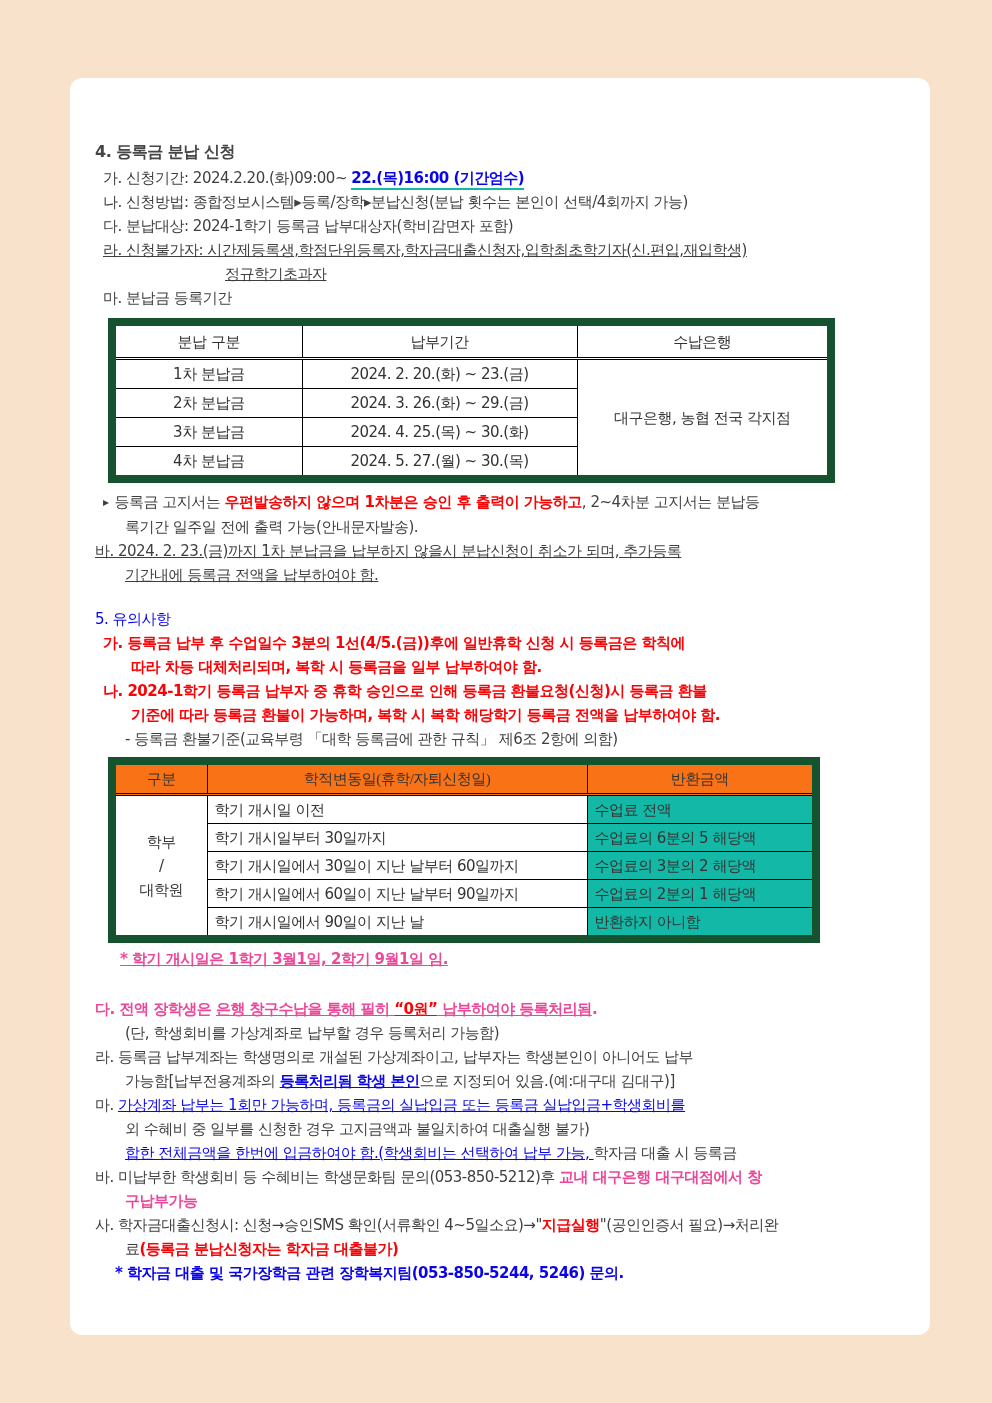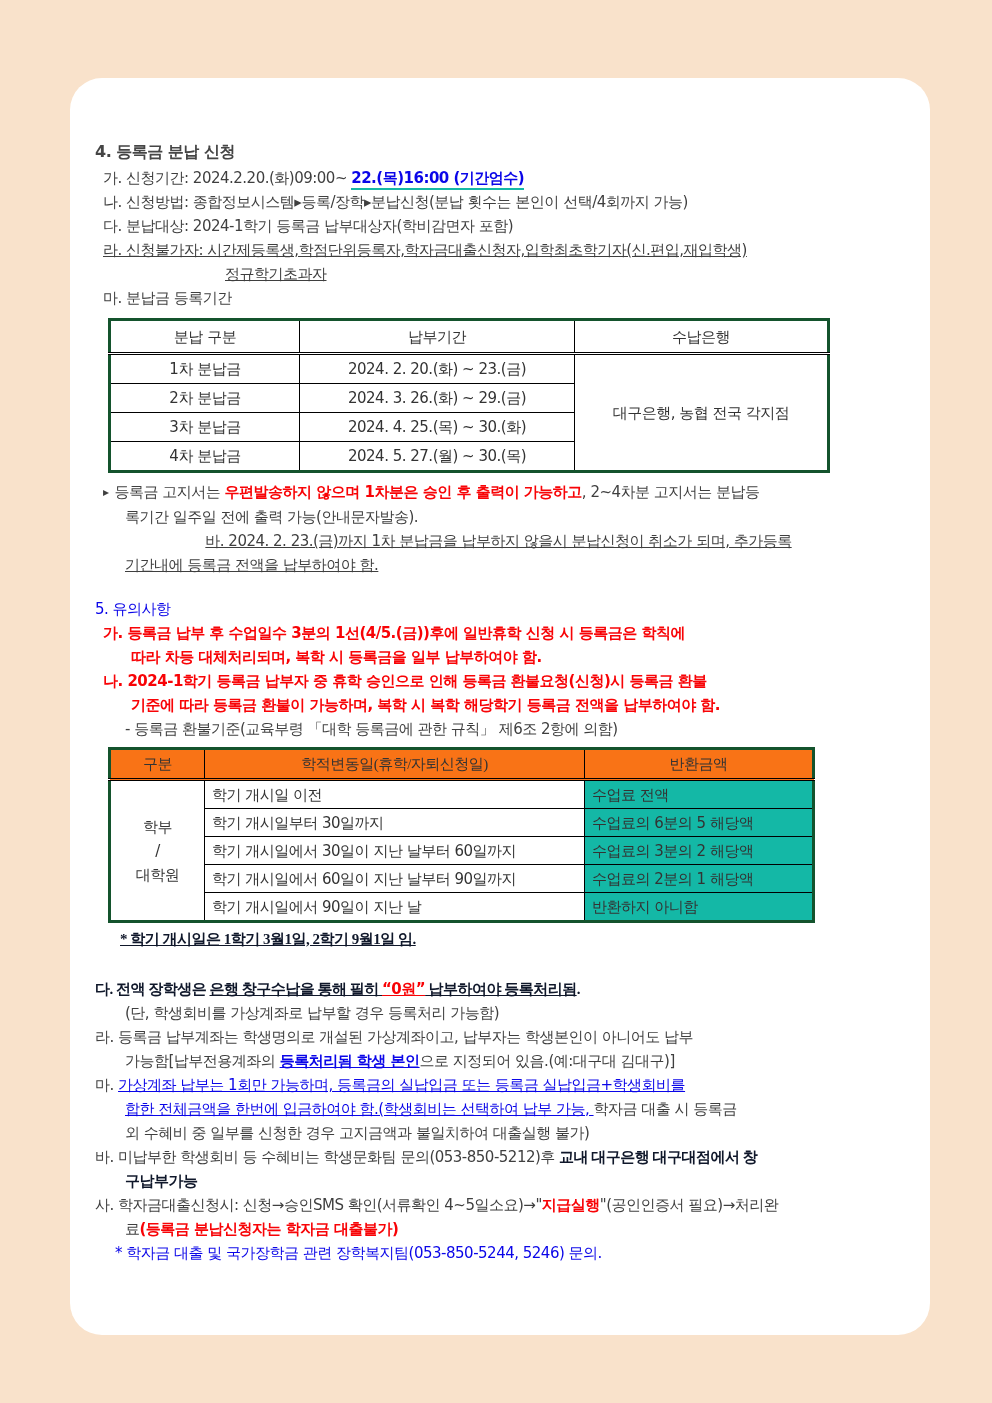--- a/index.html
+++ b/index.html
@@ -5,53 +5,53 @@
   html,body{margin:0;padding:0;}
   body{
     width:992px;height:1403px;
     background:#f9e2cb;
     font-family:"DejaVu Sans","Liberation Sans",sans-serif;
     position:relative;
   }
   .card{
     position:absolute;left:70px;top:78px;
     width:860px;height:1257px;
-    background:#ffffff;border-radius:32px;
+    background:#ffffff;border-radius:12px;
     box-sizing:border-box;
     padding:62px 28px 0 25px;
     color:#3f3f3f;
     font-size:15px;line-height:24px;
     letter-spacing:-0.5px;
     overflow:hidden;
   }
   .line{white-space:nowrap;}
   .b{font-weight:bold;}
   .u{text-decoration:underline;}
   .blue{color:#0a05e8;}
   .red{color:#f80306;}
-  .black{color:#0f172a;font-family:Liberation Serif, serif;}
+  .black{color:#ec4899;}
   .title{font-weight:bold;font-size:16px;color:#454545;margin-bottom:2px;}
   .ind1{margin-left:8px;}
   .ind2{margin-left:36px;}
   .ind2b{margin-left:30px;}
   .ind-center{margin-left:130px;}
-  .ba-hang{margin-left:0px;text-align:center;}
+  .ba-hang{margin-left:0px;}
   .em-deadline{
     color:#0a05e8;font-weight:bold;
     border-bottom:2px solid #14b8a6;padding-bottom:1px;
   }
   table{
     border-collapse:collapse;
     margin-left:13px;
     font-size:15px;
     color:#333333;
     table-layout:fixed;
   }
   table,th,td{border:1px solid #000;}
-  .tbl{border:3px solid #14532d;}
+  .tbl{border:8px solid #14532d;}
   th{font-weight:normal;}
   .tbl1{width:719px;margin-top:8px;margin-bottom:7px;}
   .tbl1 th{height:29px;border-bottom:3px double #000;}
   .tbl1 td{height:26px;text-align:center;}
   .tbl2{width:704px;margin-top:6px;margin-bottom:4px;}
   .tbl2 th{height:26px;background:#f97316;border-bottom:3px double #000;font-family:Liberation Serif, serif;}
   .tbl2 td{height:25px;}
   .tbl2 .c1{text-align:center;}
   .tbl2 .c2{text-align:left;padding-left:7px;}
   .tbl2 .c3{text-align:left;padding-left:7px;background:#14b8a6;}
@@ -178,31 +178,31 @@
   <div class="line ind2b">(단, 학생회비를 가상계좌로 납부할 경우 등록처리 가능함)</div>
 
   <div class="line">라. 등록금 납부계좌는 학생명의로 개설된 가상계좌이고, 납부자는 학생본인이 아니어도 납부</div>
   <div class="line ind2b">
     <span>가능함[납부전용계좌의 </span><span class="blue b u">등록처리됨 학생 본인</span><span>으로 지정되어 있음.(예:대구대 김대구)]</span>
   </div>
 
   <div class="line">
     <span>마. </span><span class="blue u">가상계좌 납부는 1회만 가능하며, 등록금의 실납입금 또는 등록금 실납입금+학생회비를</span>
   </div>
+  <div class="line ind2b">외 수혜비 중 일부를 신청한 경우 고지금액과 불일치하여 대출실행 불가)</div>
   <div class="line ind2b">
     <span class="blue u">합한 전체금액을 한번에 입금하여야 함.(학생회비는 선택하여 납부 가능, </span><span>학자금 대출 시 등록금</span>
   </div>
-  <div class="line ind2b">외 수혜비 중 일부를 신청한 경우 고지금액과 불일치하여 대출실행 불가)</div>
 
   <div class="line">
     <span>바. 미납부한 학생회비 등 수혜비는 학생문화팀 문의(053-850-5212)후 </span><span class="b black">교내 대구은행 대구대점에서 창</span>
   </div>
   <div class="line ind2b"><span class="b black">구납부가능</span></div>
 
   <div class="line">
     <span>사. 학자금대출신청시: 신청→승인SMS 확인(서류확인 4~5일소요)→"</span><span class="red b">지급실행</span><span>"(공인인증서 필요)→처리완</span>
   </div>
   <div class="line ind2b">
     <span>료</span><span class="red b">(등록금 분납신청자는 학자금 대출불가)</span>
   </div>
-  <div class="line" style="margin-left:20px;"><span class="blue">* 학자금 대출 및 국가장학금 관련 장학복지팀(053-850-5244, 5246) 문의.</span></div>
+  <div class="line" style="margin-left:20px;font-weight:bold;"><span class="blue">* 학자금 대출 및 국가장학금 관련 장학복지팀(053-850-5244, 5246) 문의.</span></div>
 
 </div>
 
 </body></html>

